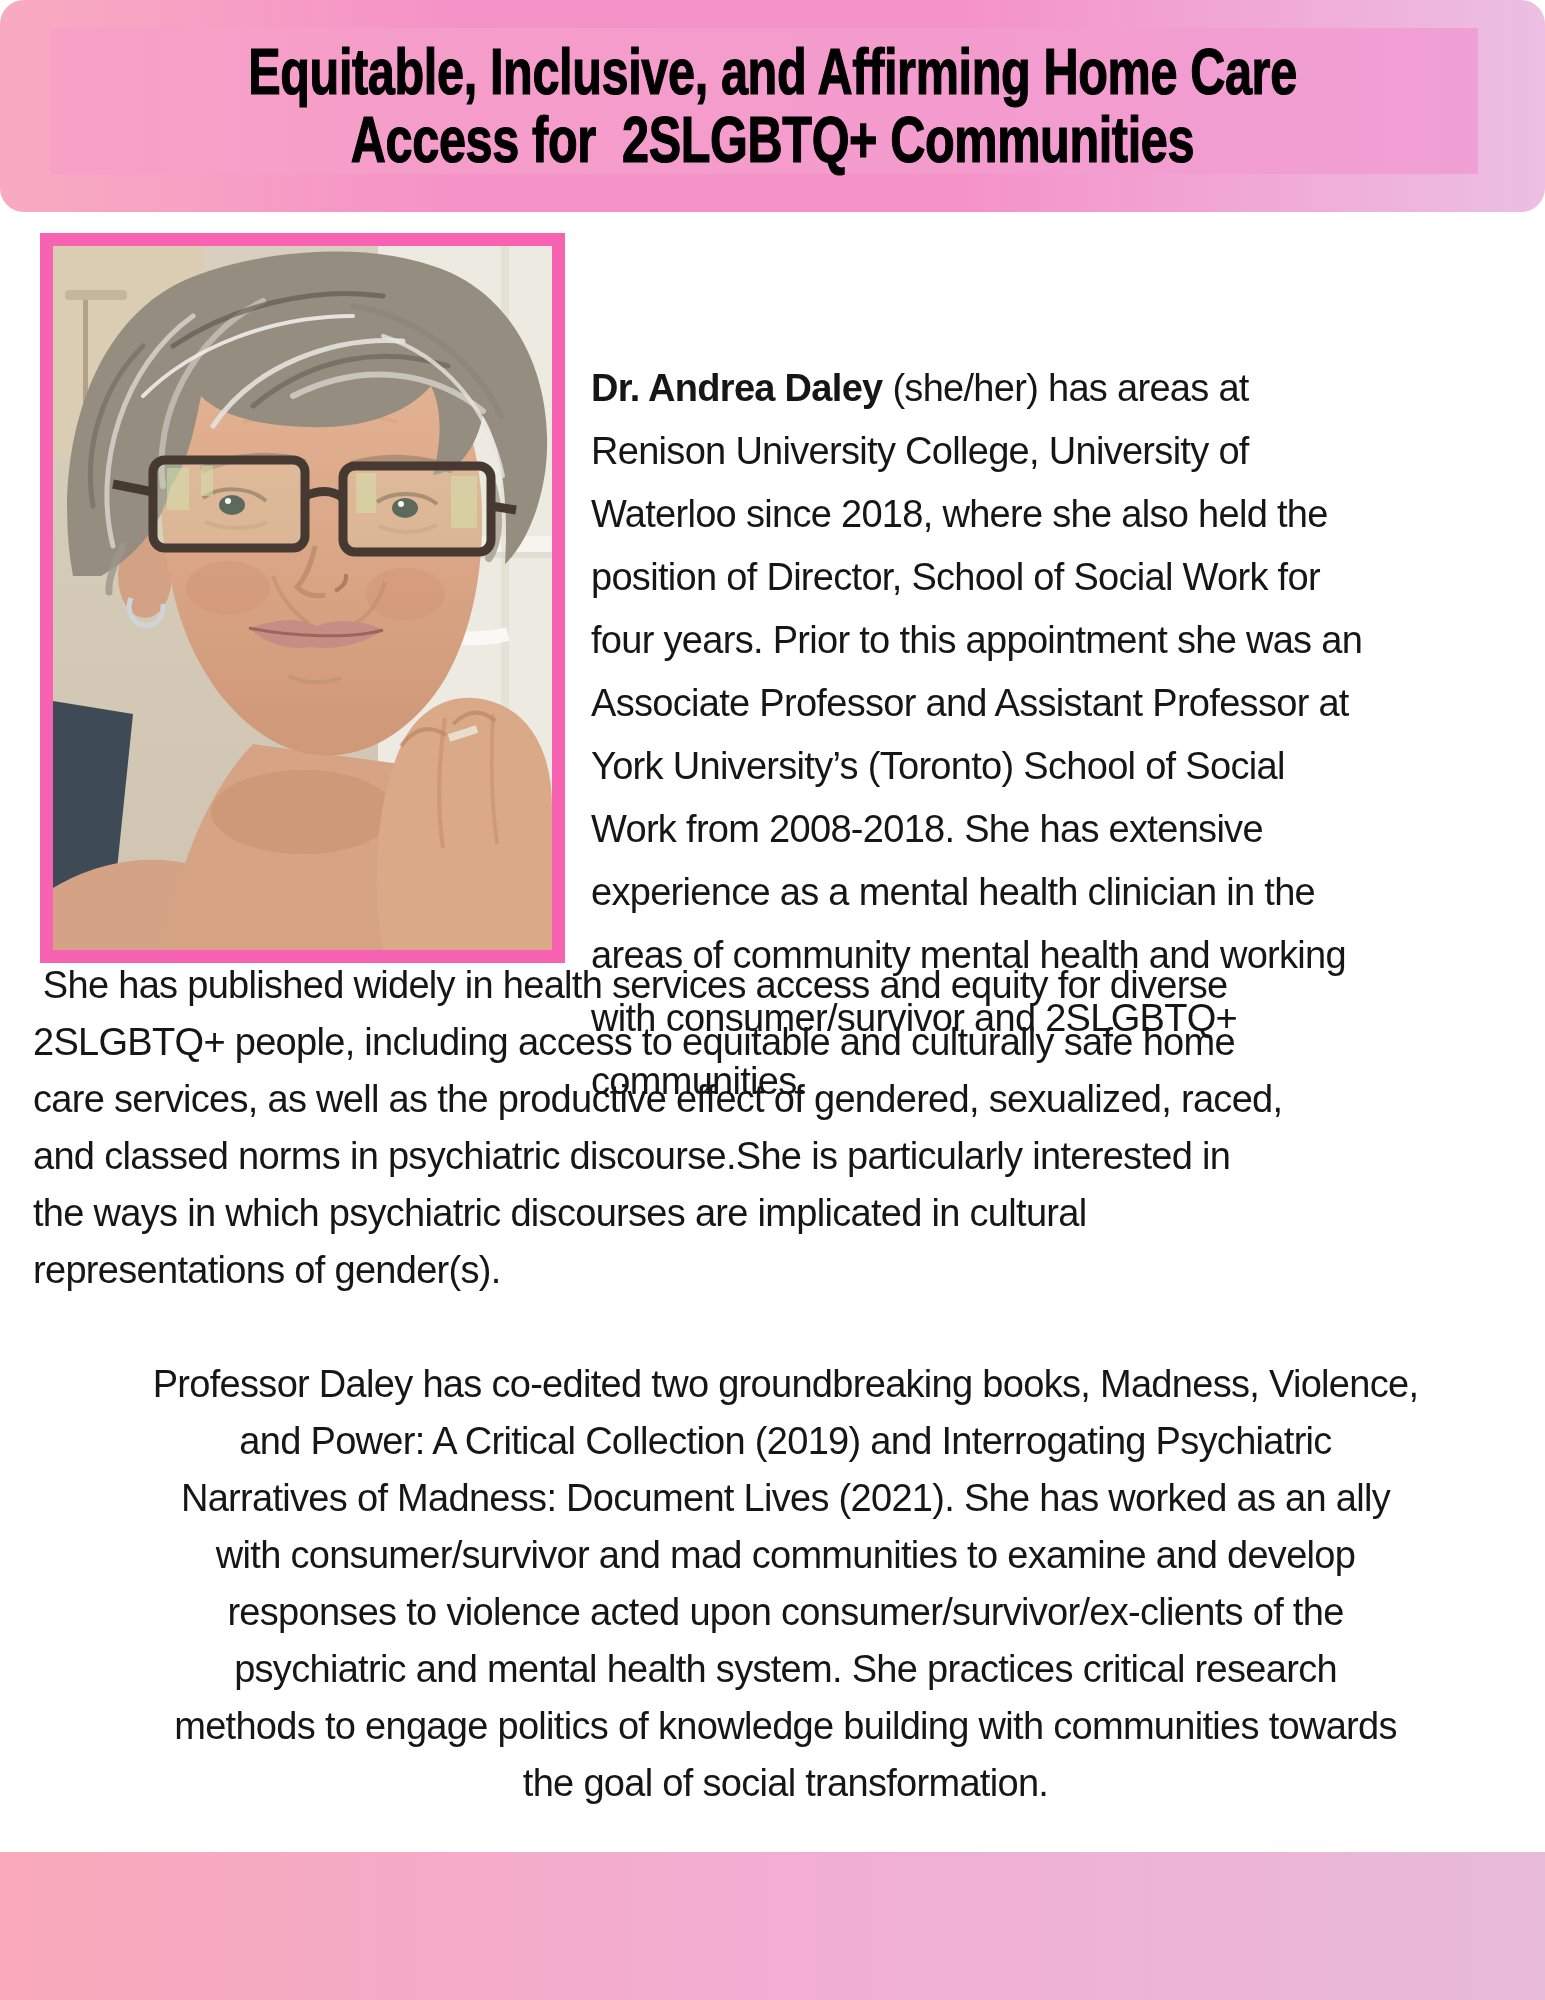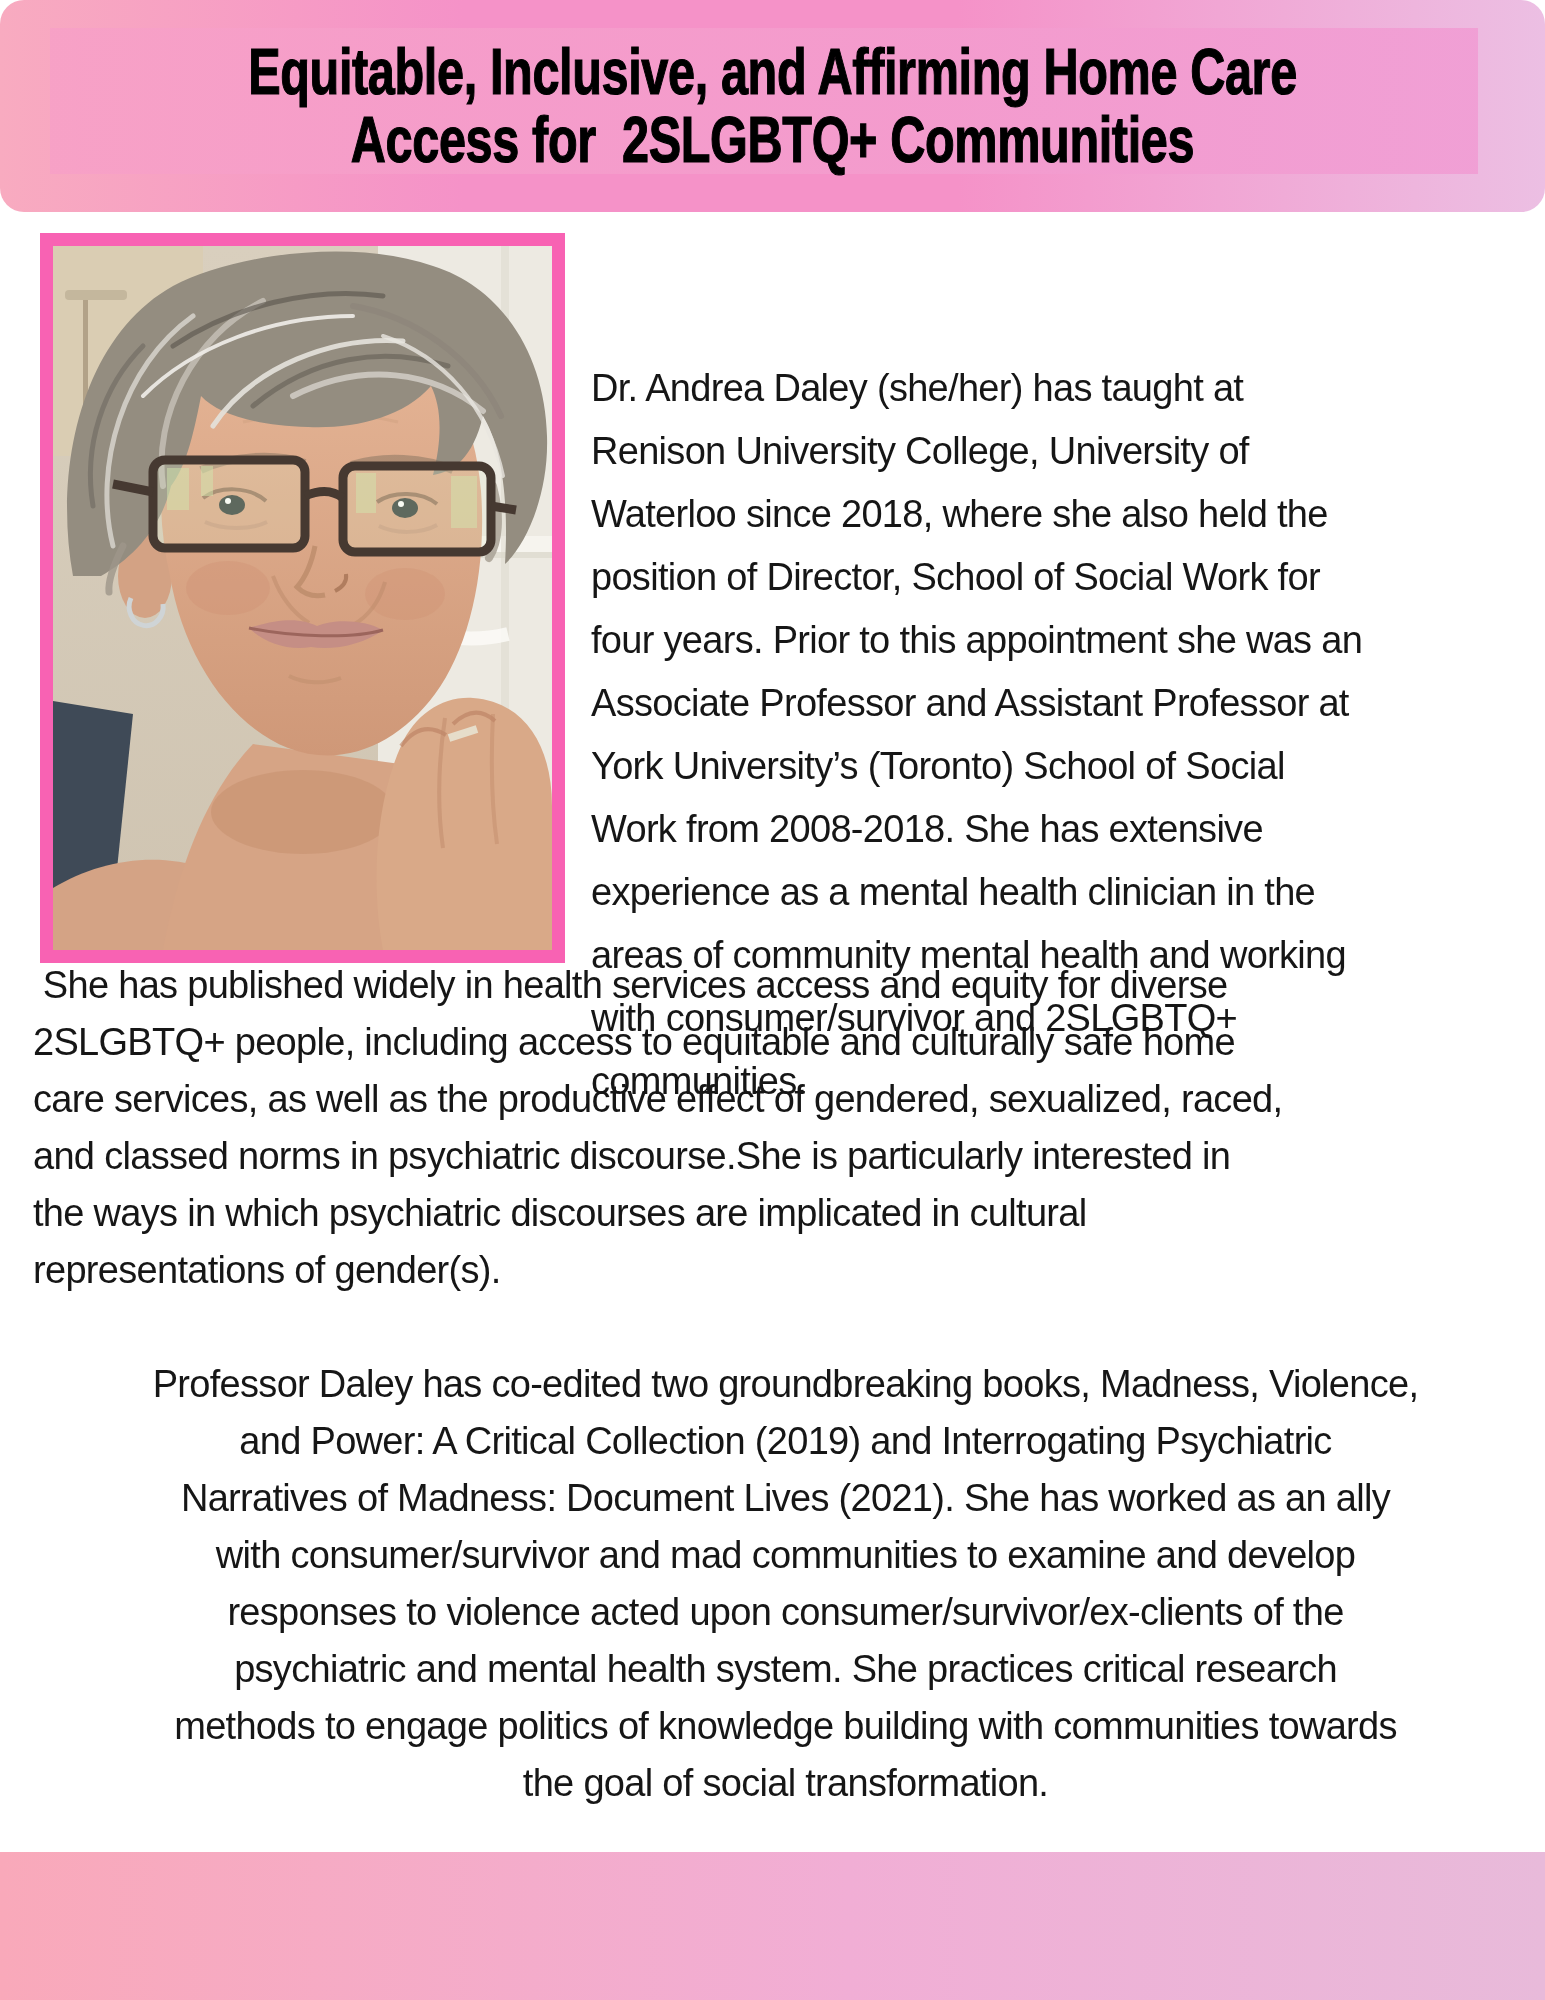--- a/index.html
+++ b/index.html
@@ -35,21 +35,21 @@
   }
   
   .photo-frame{
     position:absolute;left:40px;top:233px;width:525px;height:730px;
     border:13px solid var(--photo-border);background:#d7cdbc;
   }
   .photo-frame svg{display:block;width:100%;height:100%;}
   
   .para{white-space:pre;font-size:38px;letter-spacing:-.7px;color:var(--text);}
   .para1{position:absolute;left:591px;top:231px;width:950px;line-height:63px;}
-  .para1 b{font-weight:400;letter-spacing:-.7px;}
+  .para1 b{font-weight:700;letter-spacing:-.7px;}
   .para2{position:absolute;left:33px;top:957px;width:1505px;line-height:57px;}
   .para3{position:absolute;left:33px;top:1356px;width:1505px;line-height:57px;text-align:center;}
   
   .footer-band{
     position:absolute;left:0;top:1852px;width:1545px;height:148px;
     background:linear-gradient(90deg,var(--footer-left) 0%,var(--footer-mid) 55%,var(--footer-right) 100%);
   }
 </style>
 </head>
 <body>
@@ -165,21 +165,21 @@
                C472,456 499,500 499,560 L499,704 Z" fill="#d9a988"></path>
       <path d="M348,500 q20,-27 45,-11" stroke="#b97f60" stroke-width="4" fill="none" opacity="0.6"></path>
       <path d="M400,478 q22,-21 42,-3" stroke="#b97f60" stroke-width="4" fill="none" opacity="0.6"></path>
       <path d="M392,472 C386,512 384,560 390,602" stroke="#c08a6a" stroke-width="4" fill="none" opacity="0.5"></path>
       <path d="M440,468 C438,510 438,556 444,598" stroke="#c08a6a" stroke-width="4" fill="none" opacity="0.45"></path>
       <path d="M396,492 l28,-9" stroke="#e8e3d2" stroke-width="8" opacity="0.9"></path>
     </svg>
   </figure>
 
   <div class="para para1">
-    <span style="display:block"><b>Dr. Andrea Daley</b><span> (she/her) has taught at</span></span><span>Renison University College, University of
+    <span style="display:block"><b>Dr. Andrea Daley</b><span> (she/her) has areas at</span></span><span>Renison University College, University of
 Waterloo since 2018, where she also held the
 position of Director, School of Social Work for
 four years. Prior to this appointment she was an
 Associate Professor and Assistant Professor at
 York University’s (Toronto) School of Social
 Work from 2008-2018. She has extensive
 experience as a mental health clinician in the
 areas of community mental health and working
 with consumer/survivor and 2SLGBTQ+
 communities.</span>

